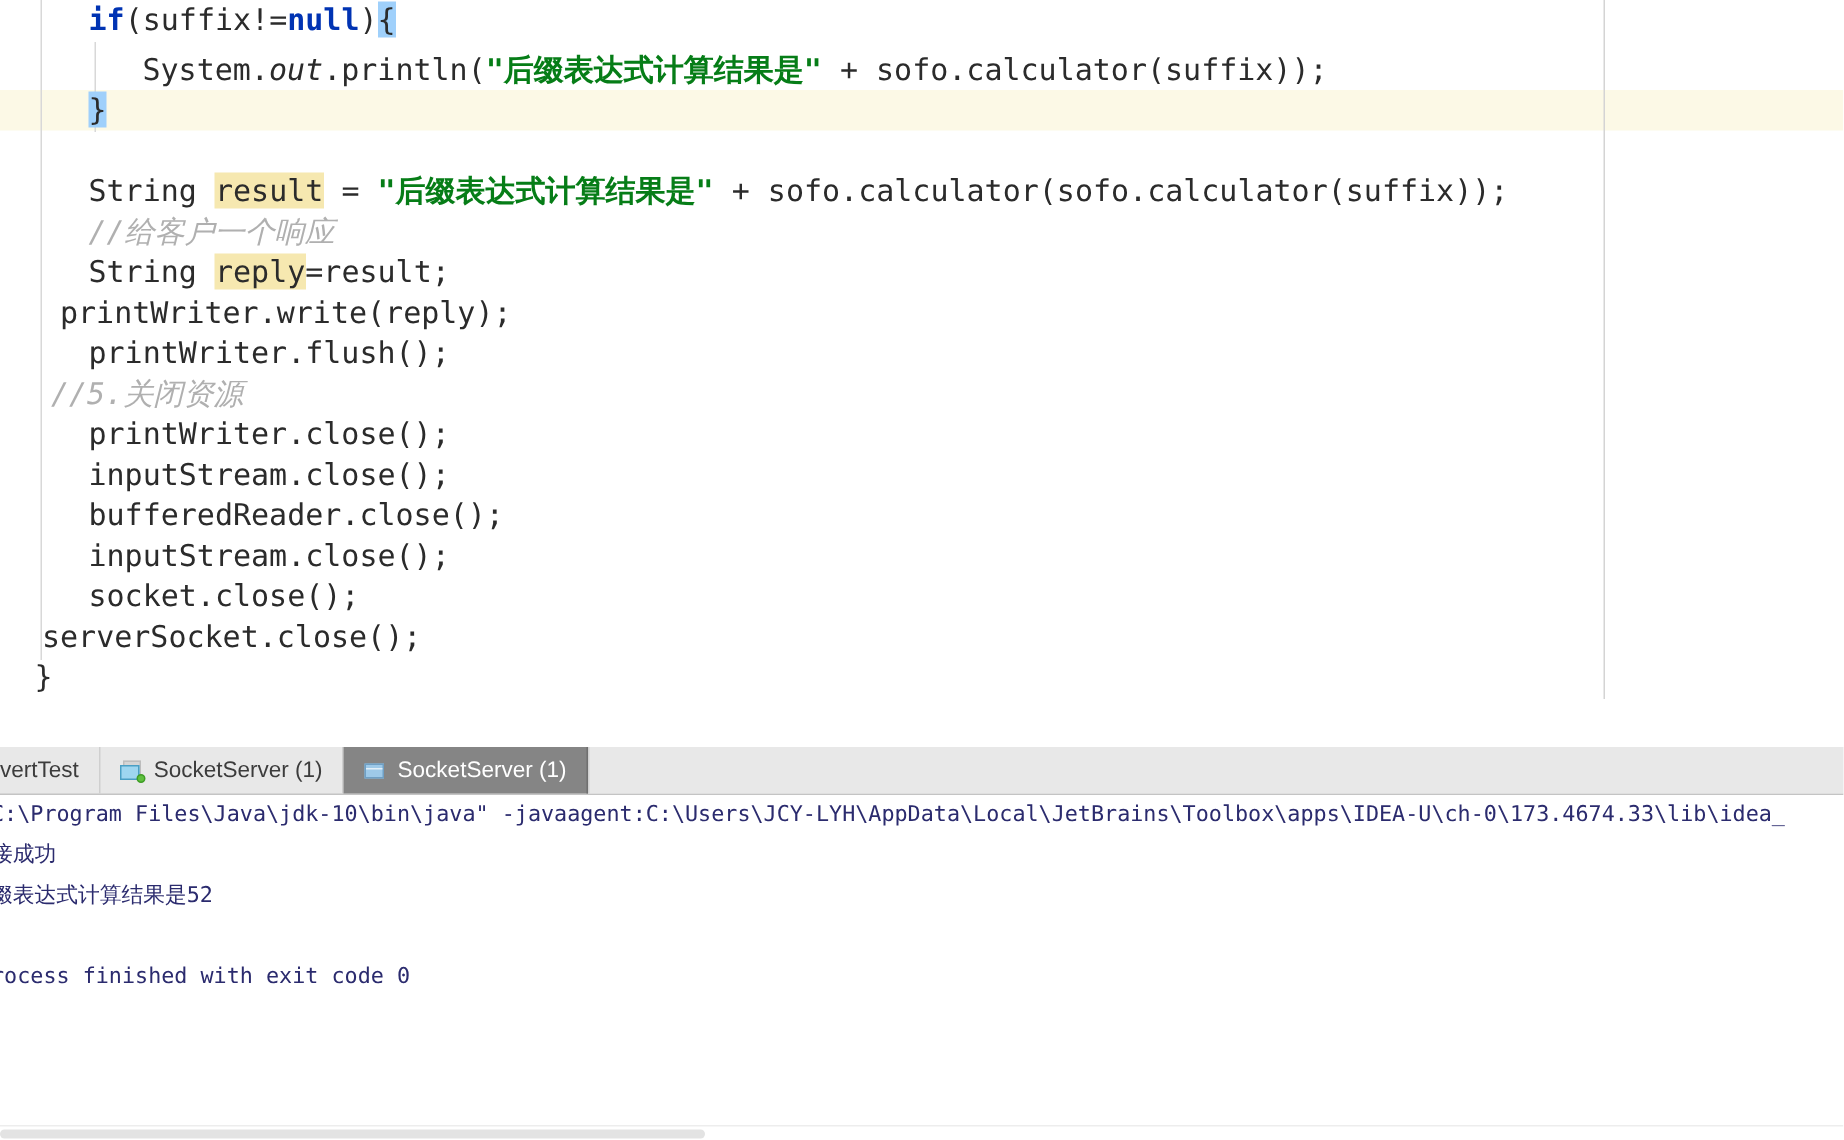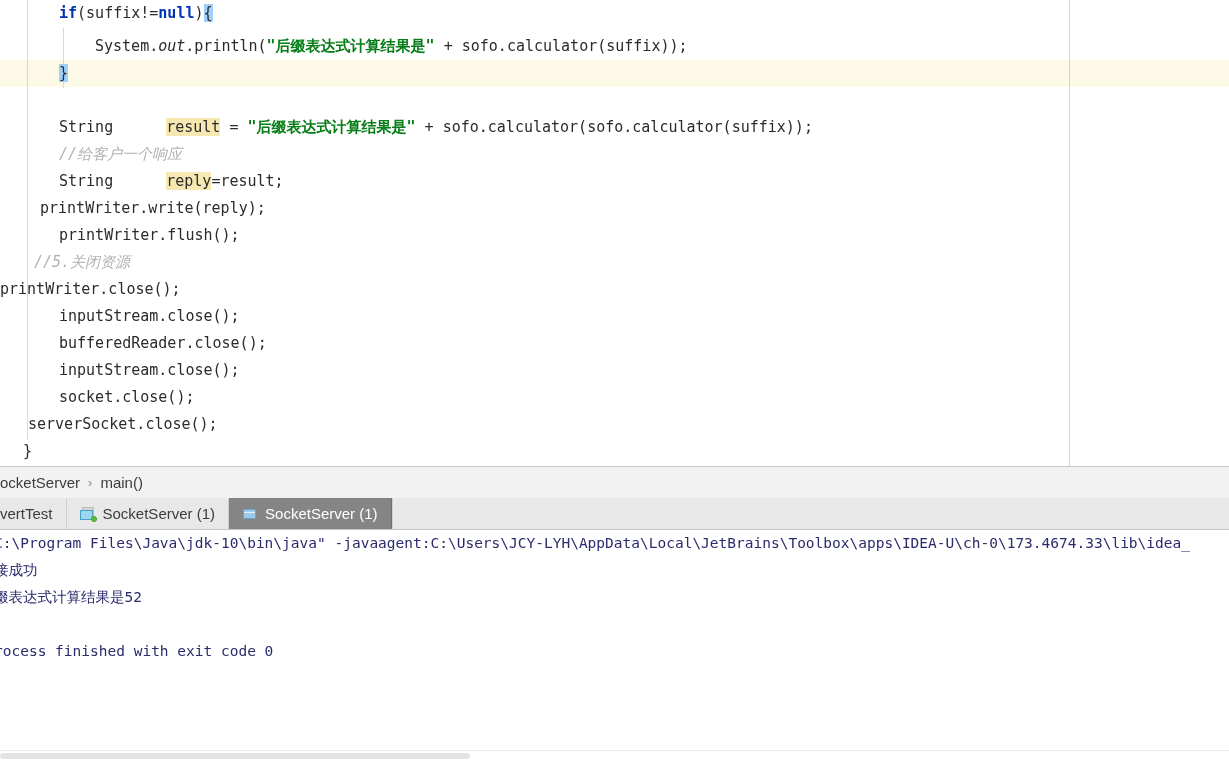--- a/index.html
+++ b/index.html
@@ -54,32 +54,32 @@
   }
 
   .code-line {
     position: absolute;
     left: 0;
     width: 1229px;
     height: 27px;
     line-height: 27px;
     white-space: pre;
     font-family: "DejaVu Sans Mono", "Liberation Mono", monospace;
-    font-size: 15px;
+    font-size: 20px;
     color: #2b2b2b;
     letter-spacing: 0px;
   }
 
   .tok-kw      { color: #0033b3; font-weight: bold; }
   .tok-plain   { color: #2b2b2b; }
   .tok-str     { color: #067d17; font-weight: bold; }
   .tok-static  { color: #2b2b2b; font-style: italic; font-weight: normal; }
   .tok-comment { color: #b0b0b0; font-style: italic; }
   .tok-ident   { color: #2b2b2b; }
-  .tok-hl      { background: #f6e8b0; color: #2b2b2b; margin-left: 44px; }
+  .tok-hl      { background: #f6e8b0; color: #2b2b2b; }
   .tok-brace   { background: #9fd0fb; color: #2b2b2b; }
 
   
   #breadcrumb {
     position: absolute;
     left: 0; top: 466px;
     width: 1229px; height: 32px;
     background: #f2f2f2;
     border-top: 1px solid #c9c9c9;
     box-sizing: border-box;
@@ -206,35 +206,30 @@
         <div class="code-line" style="top: 0px; padding-left: 59px; box-sizing: border-box;"><span class="tok-kw">if</span><span class="tok-plain">(</span><span class="tok-ident">suffix</span><span class="tok-plain">!=</span><span class="tok-kw">null</span><span class="tok-plain">)</span><span class="tok-brace">{</span></div>
         <div class="code-line" style="top: 33px; padding-left: 95px; box-sizing: border-box;"><span class="tok-plain">System.</span><span class="tok-static">out</span><span class="tok-plain">.println(</span><span class="tok-str">"后缀表达式计算结果是"</span><span class="tok-plain"> + sofo.calculator(suffix));</span></div>
         <div class="code-line" style="top: 60px; padding-left: 59px; box-sizing: border-box;"><span class="tok-brace">}</span></div>
         <div class="code-line" style="top: 87px; padding-left: 59px; box-sizing: border-box;">&nbsp;</div>
         <div class="code-line" style="top: 114px; padding-left: 59px; box-sizing: border-box;"><span class="tok-plain">String </span><span class="tok-hl">result</span><span class="tok-plain"> = </span><span class="tok-str">"后缀表达式计算结果是"</span><span class="tok-plain"> + sofo.calculator(sofo.calculator(suffix));</span></div>
         <div class="code-line" style="top: 141px; padding-left: 59px; box-sizing: border-box;"><span class="tok-comment">//给客户一个响应</span></div>
         <div class="code-line" style="top: 168px; padding-left: 59px; box-sizing: border-box;"><span class="tok-plain">String </span><span class="tok-hl">reply</span><span class="tok-plain">=result;</span></div>
         <div class="code-line" style="top: 195px; padding-left: 40px; box-sizing: border-box;"><span class="tok-plain">printWriter.write(reply);</span></div>
         <div class="code-line" style="top: 222px; padding-left: 59px; box-sizing: border-box;"><span class="tok-plain">printWriter.flush();</span></div>
         <div class="code-line" style="top: 249px; padding-left: 34px; box-sizing: border-box;"><span class="tok-comment">//5.关闭资源</span></div>
-        <div class="code-line" style="top: 276px; box-sizing: border-box;"><span class="tok-plain">printWriter.close();</span></div>
+        <div class="code-line" style="top: 276px; padding-left: 59px; box-sizing: border-box;"><span class="tok-plain">printWriter.close();</span></div>
         <div class="code-line" style="top: 303px; padding-left: 59px; box-sizing: border-box;"><span class="tok-plain">inputStream.close();</span></div>
         <div class="code-line" style="top: 330px; padding-left: 59px; box-sizing: border-box;"><span class="tok-plain">bufferedReader.close();</span></div>
         <div class="code-line" style="top: 357px; padding-left: 59px; box-sizing: border-box;"><span class="tok-plain">inputStream.close();</span></div>
         <div class="code-line" style="top: 384px; padding-left: 59px; box-sizing: border-box;"><span class="tok-plain">socket.close();</span></div>
         <div class="code-line" style="top: 411px; padding-left: 28px; box-sizing: border-box;"><span class="tok-plain">serverSocket.close();</span></div>
         <div class="code-line" style="top: 438px; padding-left: 23px; box-sizing: border-box;"><span class="tok-plain">}</span></div>
       </div>
   </div>
 
-  <div id="breadcrumb">
-    <span class="crumb">ocketServer</span>
-    <span class="crumb-sep">›</span>
-    <span class="crumb">main()</span>
-  </div>
 
   <div id="tabbar">
 
     <div class="run-tab first">
       <span>vertTest</span>
     </div>
 
     <div class="run-tab">
       <span class="tab-icon ic-console">
         <span class="back"></span>

